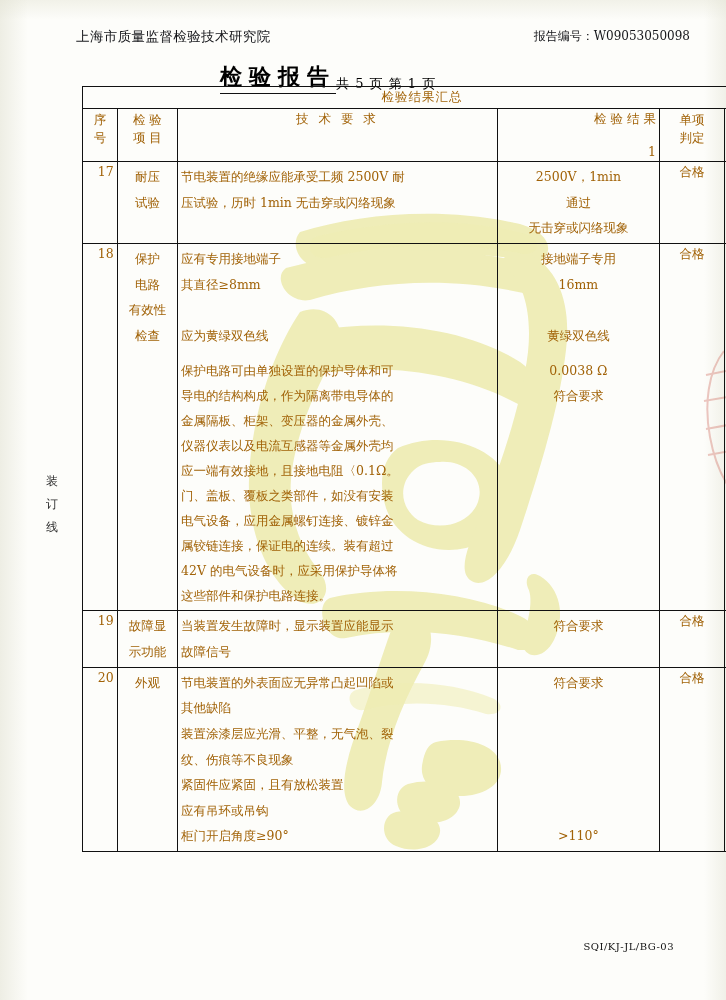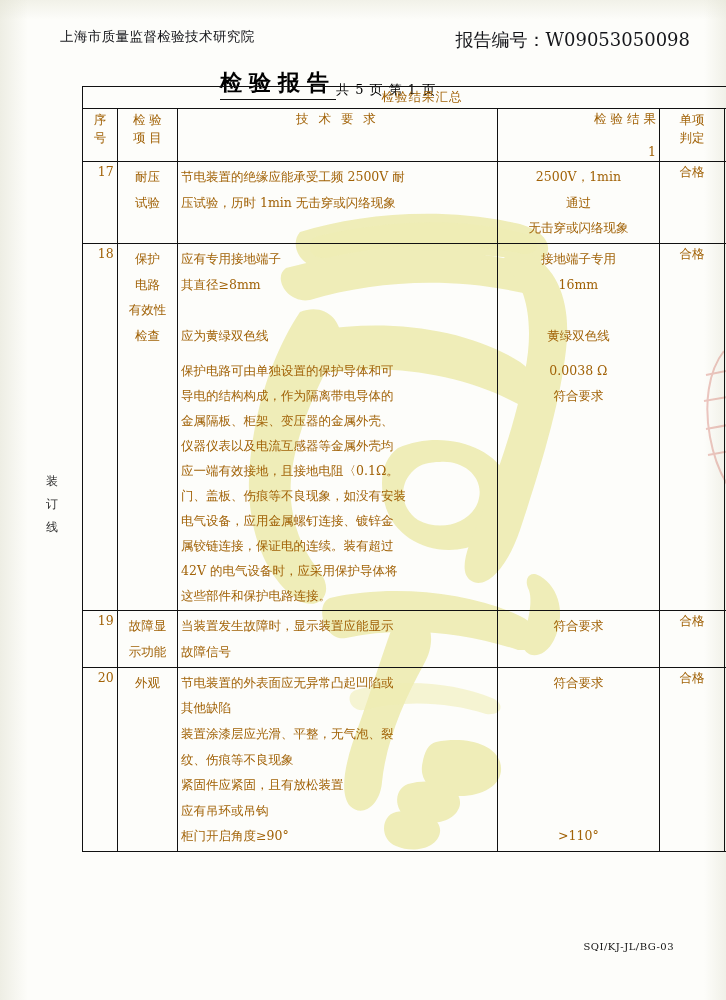--- a/index.html
+++ b/index.html
@@ -31,22 +31,22 @@
   }
   .hdr{
     position:absolute;
     left:0; right:0; top:28px;
     padding:0 30px;
   }
   .hdr-line1{
     display:flex; align-items:flex-start; justify-content:space-between;
     font-size:13.5px; color:#15161a;
   }
-  .org{ font-family:Liberation Mono, monospace; letter-spacing:.4px; margin-left:30px;}
-  .rep-no{ font-family:"DejaVu Serif", serif; font-size:18px; margin-right:6px;}
+  .org{ font-family:Liberation Mono, monospace; letter-spacing:.4px; margin-left:46px;}
+  .rep-no{ font-family:"DejaVu Serif", serif; font-size:12px; margin-right:6px;}
   .hdr-line2{
     display:flex; align-items:flex-end; justify-content:flex-start;
     margin-top:16px;
   }
   .title{
     font-family:"DejaVu Serif", serif;
     font-size:22px; font-weight:bold;
     letter-spacing:7px;
     margin-left:190px;
     border-bottom:1.6px solid #111;
@@ -254,21 +254,21 @@
           <div>应有专用接地端子</div>
           <div>其直径≥8mm</div>
           <div>&nbsp;</div>
           <div>应为黄绿双色线</div>
           <div class="para">
             <div>保护电路可由单独设置的保护导体和可</div>
             <div>导电的结构构成，作为隔离带电导体的</div>
             <div>金属隔板、柜架、变压器的金属外壳、</div>
             <div>仪器仪表以及电流互感器等金属外壳均</div>
             <div>应一端有效接地，且接地电阻〈0.1Ω。</div>
-            <div>门、盖板、伤痕等不良现象，如没有安装</div>
+            <div>门、盖板、覆板之类部件，如没有安装</div>
             <div>电气设备，应用金属螺钉连接、镀锌金</div>
             <div>属铰链连接，保证电的连续。装有超过</div>
             <div>42V 的电气设备时，应采用保护导体将</div>
             <div>这些部件和保护电路连接。</div>
           </div>
         </td>
         <td class="res cell-lines">
           <div>接地端子专用</div>
           <div>16mm</div>
           <div>&nbsp;</div>

